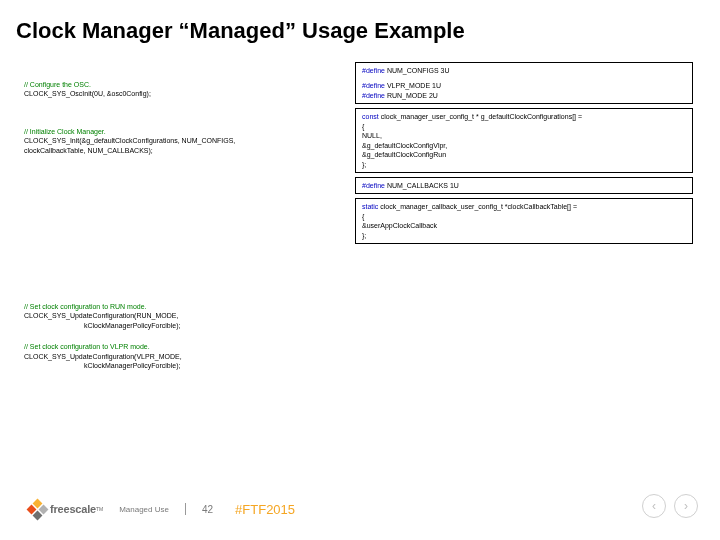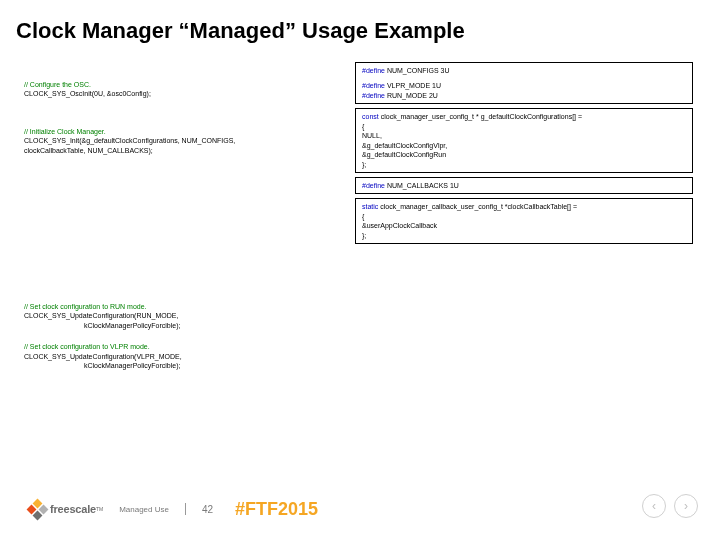--- a/index.html
+++ b/index.html
@@ -96,22 +96,22 @@
   .divider {
     width: 1px;
     height: 12px;
     background: #999;
   }
   .pnum {
     font-size: 10px;
     color: #7a7a7a;
   }
   .hashtag {
-    font-size: 18px;
-    font-weight: bold;
+    font-size: 13px;
+    font-weight: normal;
     color: #f5a623;
     margin-left: 6px;
   }
   .nav-arrows {
     position: absolute;
     right: 22px;
     bottom: 22px;
     display: flex;
     gap: 8px;
   }

